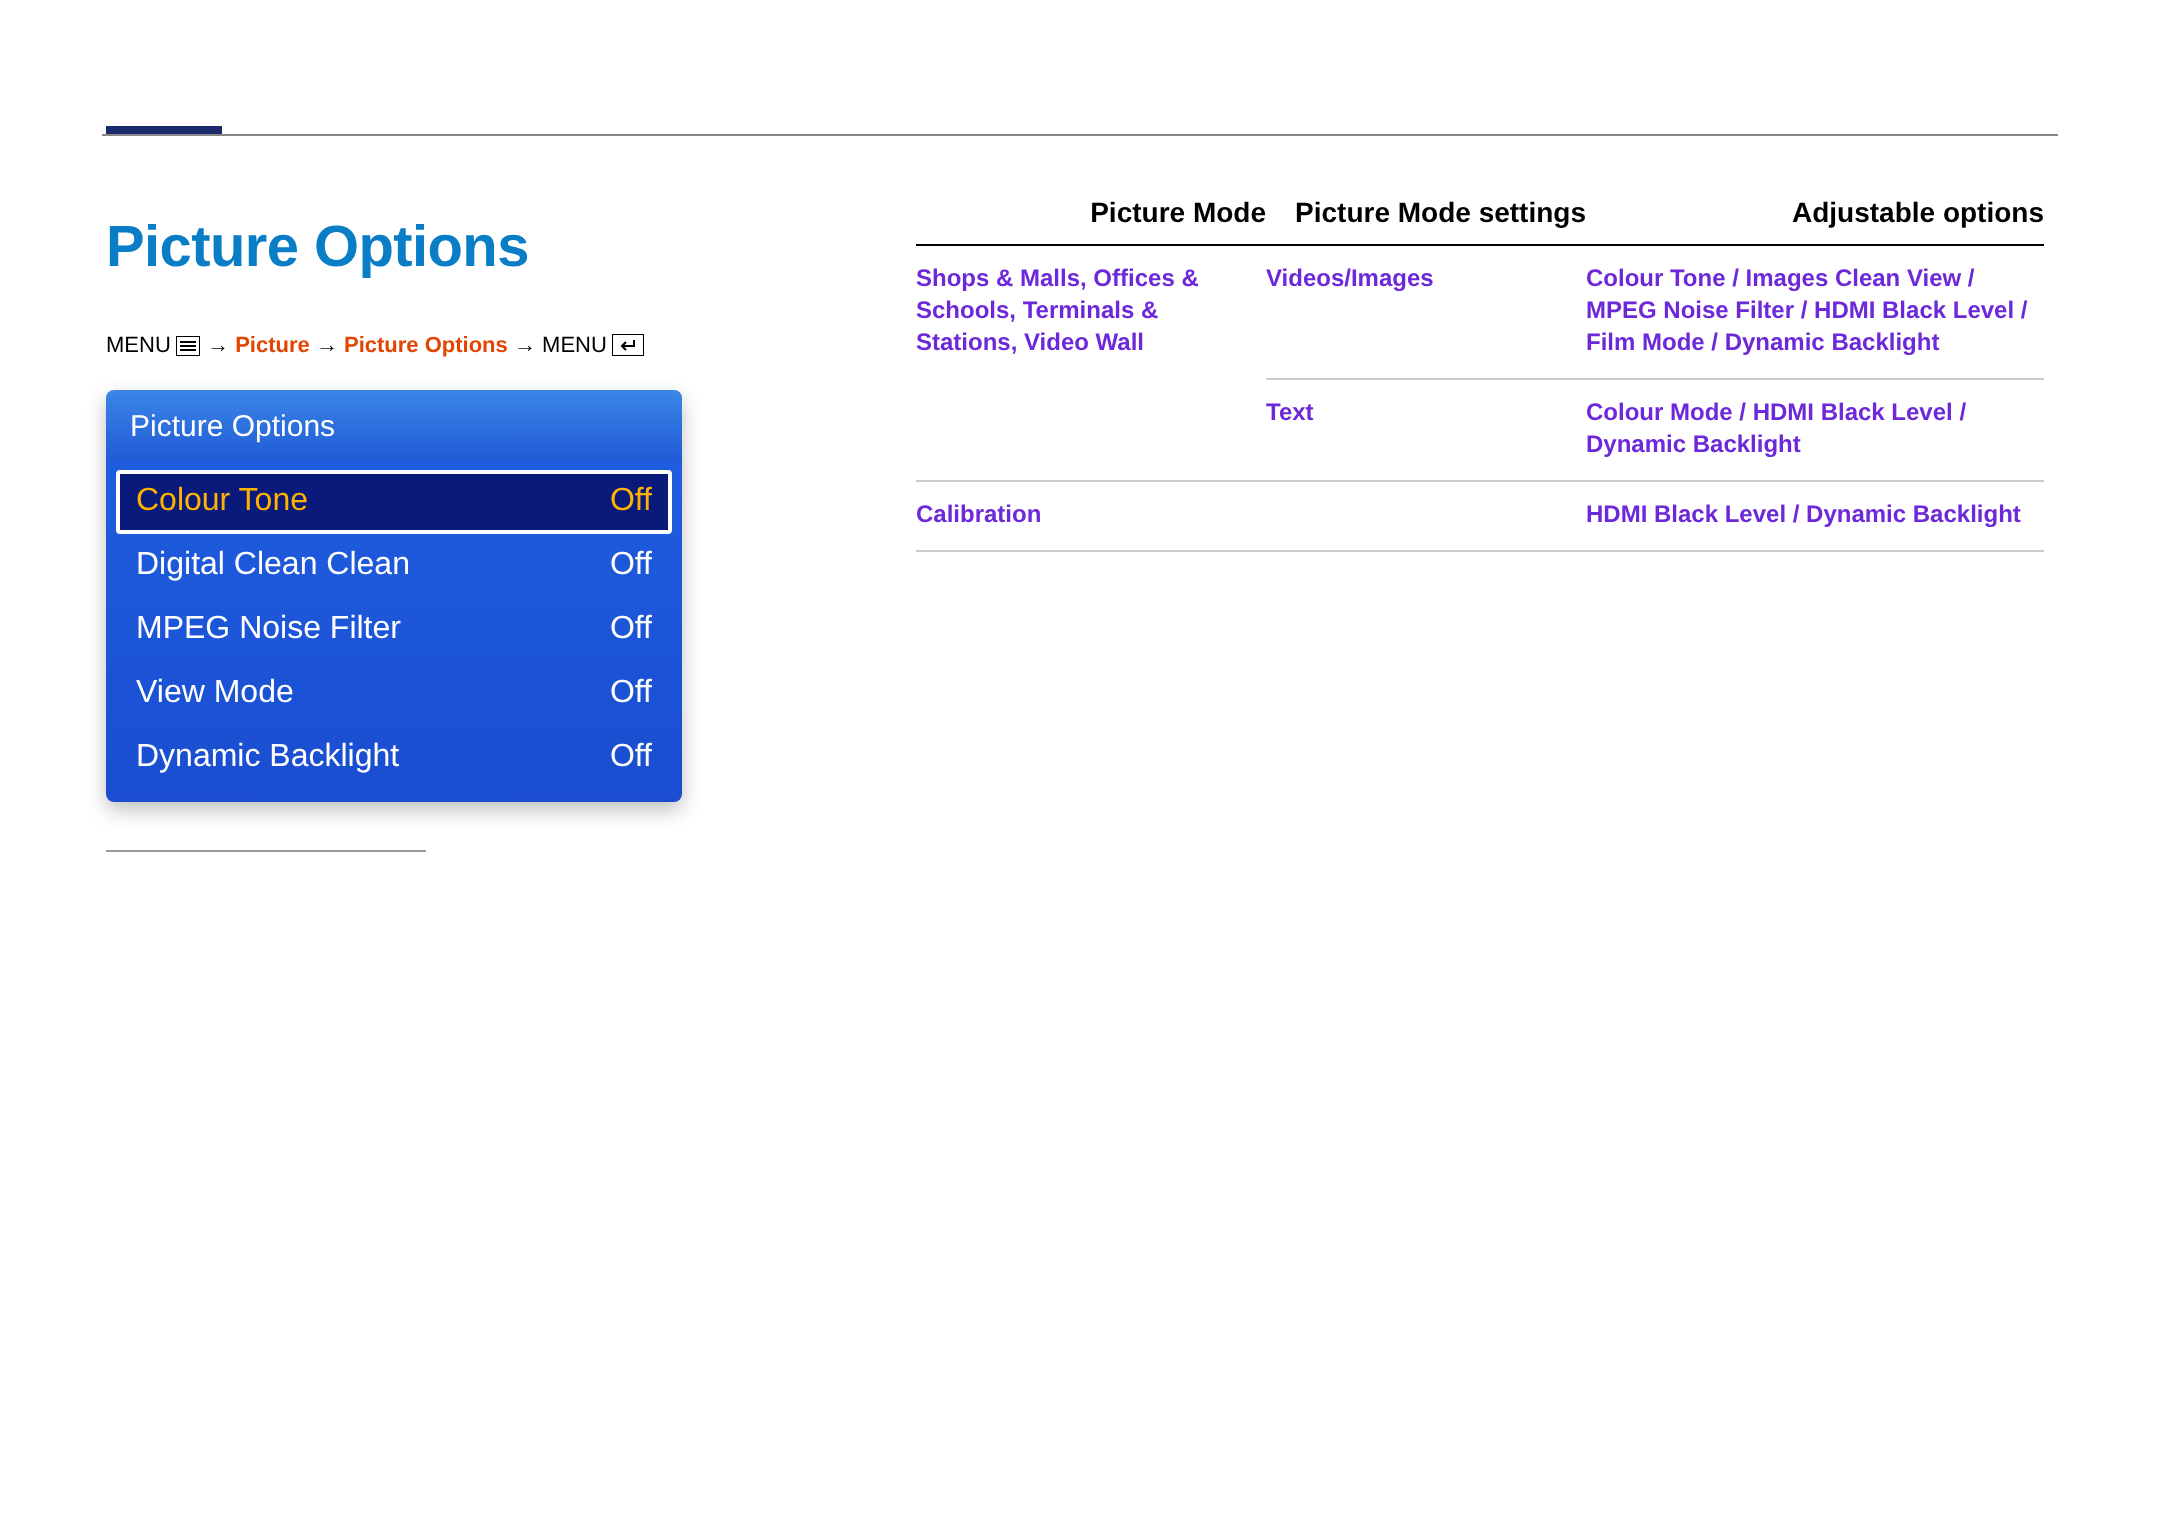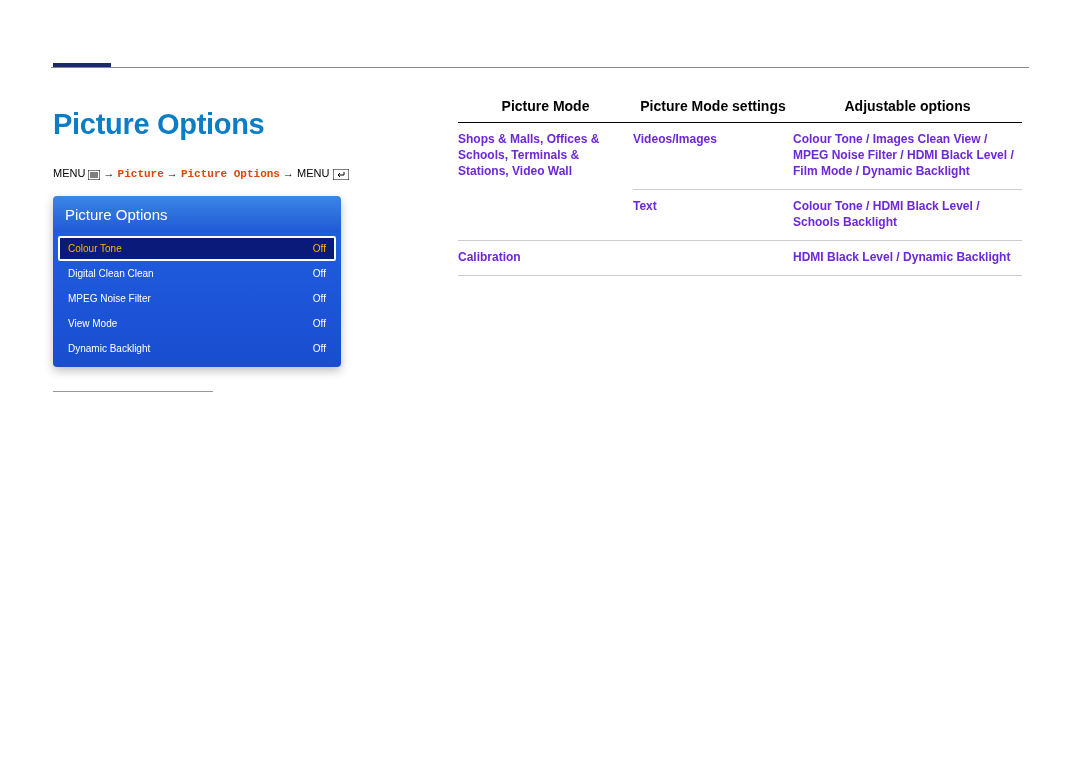--- a/index.html
+++ b/index.html
@@ -38,21 +38,21 @@
     font-weight: bold;
     letter-spacing: -0.3px;
   }
   .breadcrumb {
     margin-top: 25px;
     font-size: 11px;
     line-height: 14px;
   }
   .breadcrumb .menu-label { font-weight: normal; }
   .breadcrumb .menu-icon-wrap { vertical-align: middle; }
-  .breadcrumb .hl { color: #e34400; font-weight: bold; font-family: Liberation Mono, monospace; }
+  .breadcrumb .hl { color: #e34400; font-weight: bold; }
   .breadcrumb .sep { font-weight: normal; }
   .menu-mock {
     margin-top: 15px;
     width: 288px;
     border-radius: 4px;
     overflow: hidden;
     box-shadow: 0 4px 10px rgba(0,0,0,0.25);
   }
   .menu-header {
     background: linear-gradient(#3b86e6, #205ad6);
@@ -63,21 +63,21 @@
   }
   .menu-body {
     background: linear-gradient(#1f5de0, #1a4dd0);
     padding: 4px 5px 6px 5px;
   }
   .menu-item {
     display: flex;
     justify-content: space-between;
     align-items: center;
     color: #ffffff;
-    font-size: 10px;
+    font-size: 16px;
     padding: 7px 10px 7px 10px;
     border-radius: 2px;
   }
   .menu-item.selected {
     background: #0a1a7a;
     color: #ffb300;
     border: 2px solid #fff;
     padding: 5px 8px 5px 8px;
   }
   .footnote-rule {
@@ -95,21 +95,21 @@
     left: 458px;
     top: 98px;
     width: 564px;
   }
   .opt-table {
     width: 100%;
     border-collapse: collapse;
     font-size: 12px;
   }
   .opt-table thead th {
-    text-align: center;
+    text-align: right;
     font-weight: bold;
     font-size: 14px;
     padding-bottom: 8px;
     border-bottom: 1.5px solid #000;
   }
   .opt-table td {
     vertical-align: top;
     padding: 8px 6px 10px 0;
     color: #6d28d9;
     font-weight: bold;
@@ -197,21 +197,21 @@
       </tr>
     </thead>
     <tbody id="opt-tbody">
         <tr>
           <td rowspan="2">Shops &amp; Malls, Offices &amp; Schools, Terminals &amp; Stations, Video Wall</td>
           <td>Videos/Images</td>
           <td>Colour Tone / Images Clean View / MPEG Noise Filter / HDMI Black Level / Film Mode / Dynamic Backlight</td>
         </tr>
         <tr>
           <td>Text</td>
-          <td>Colour Tone / HDMI Black Level / Schools Backlight</td>
+          <td>Colour Mode / HDMI Black Level / Dynamic Backlight</td>
         </tr>
         <tr>
           <td>Calibration</td>
           <td></td>
           <td>HDMI Black Level / Dynamic Backlight</td>
         </tr>
       </tbody>
   </table>
 </div>
 

